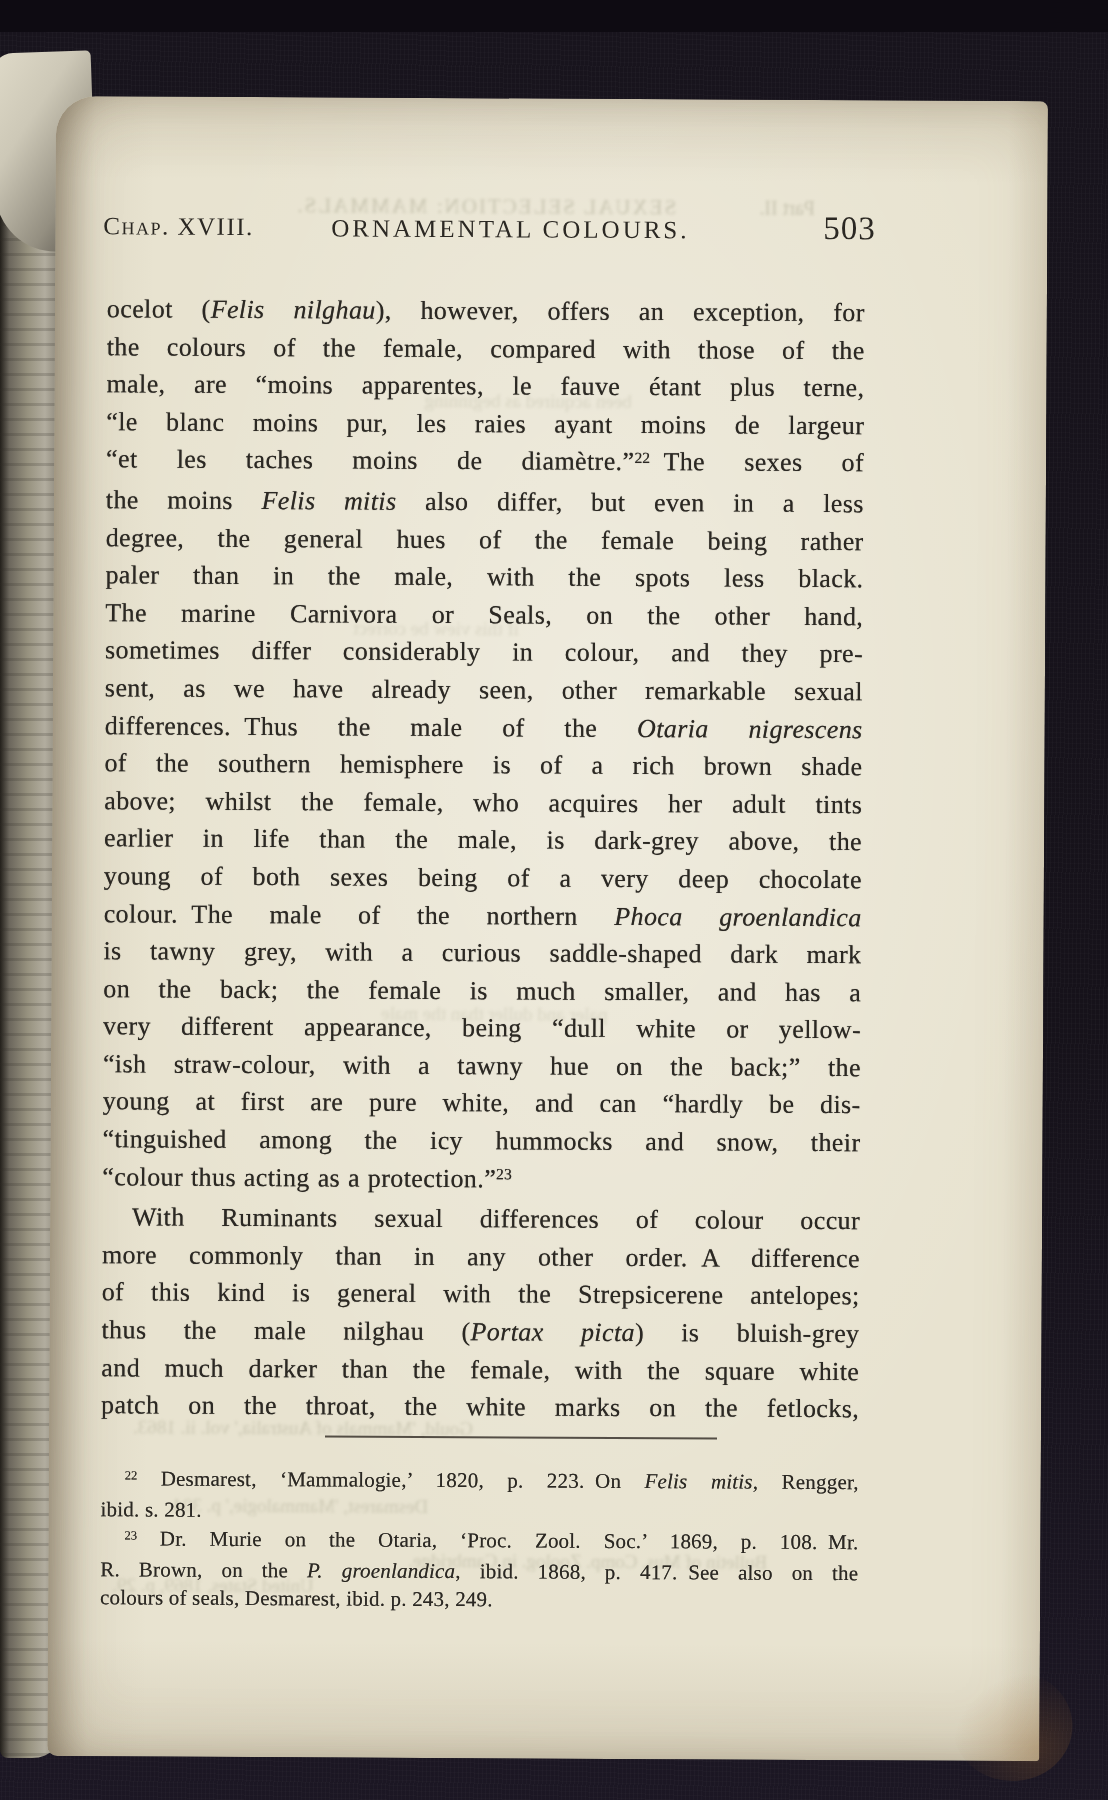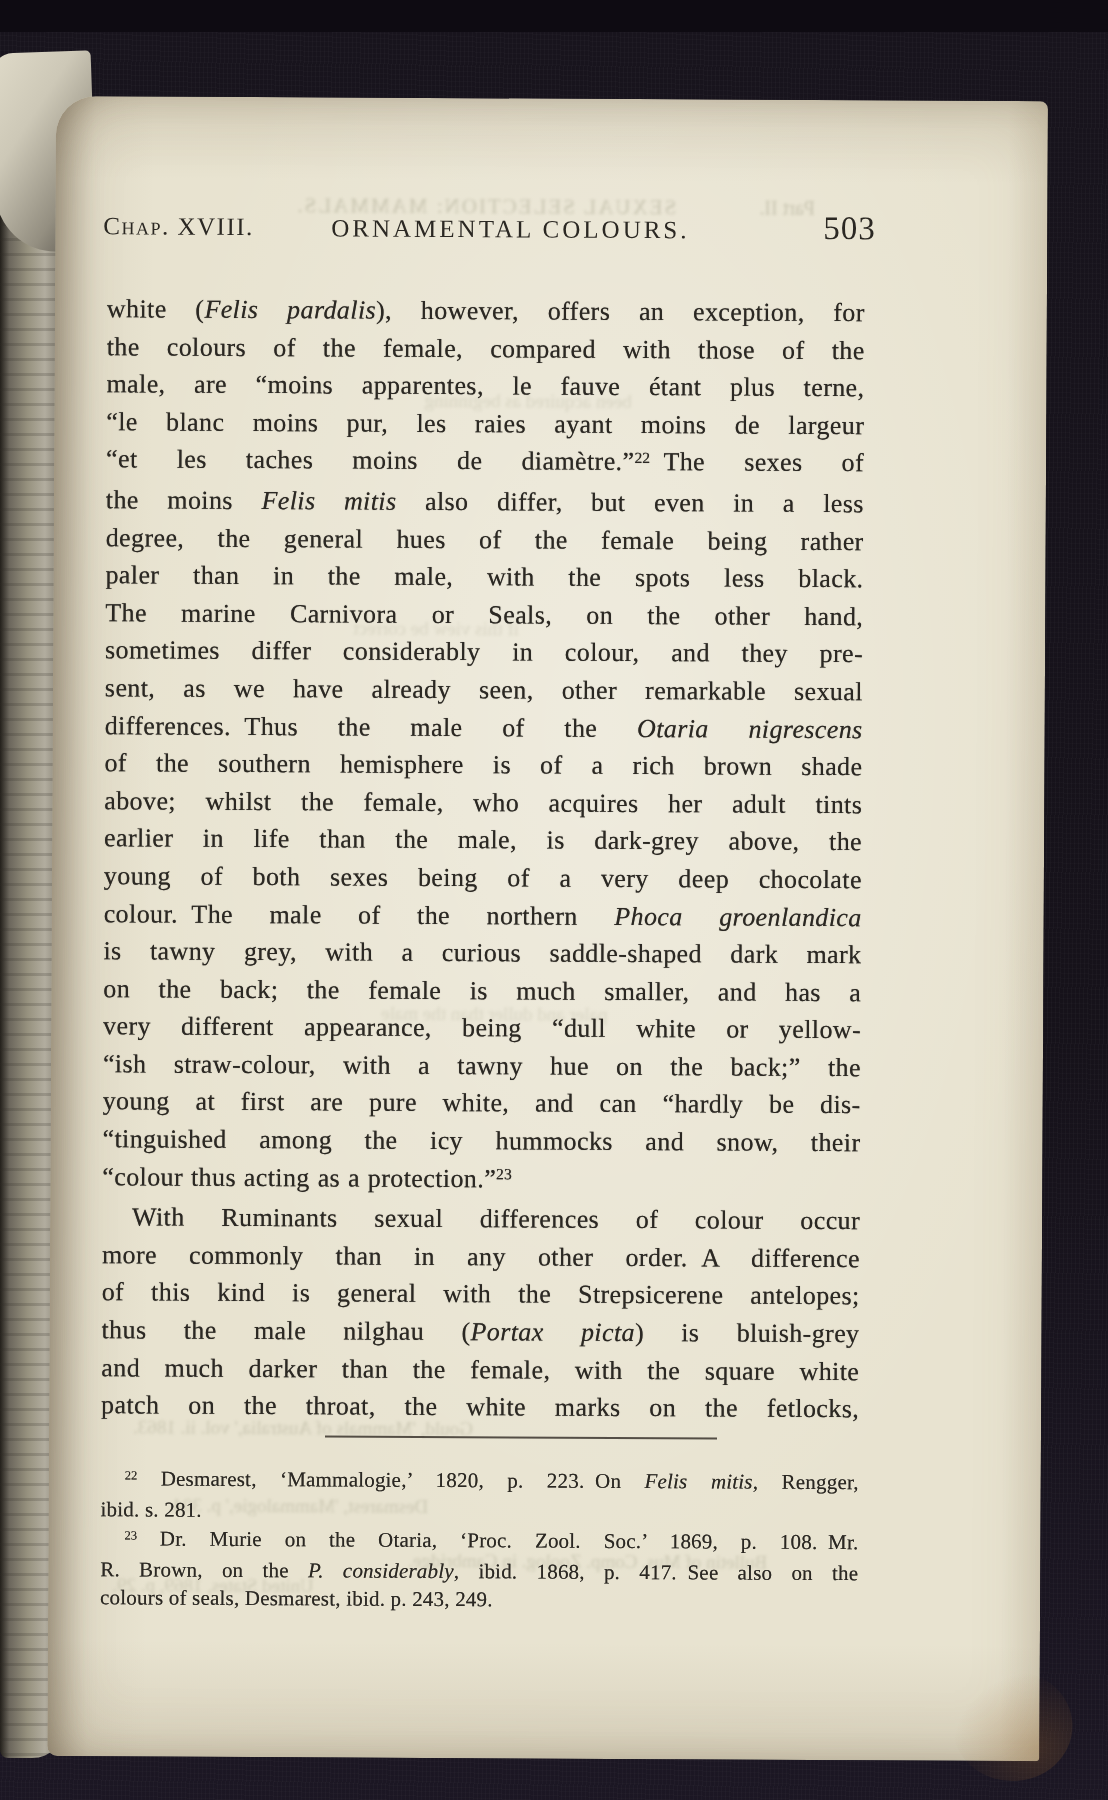--- a/index.html
+++ b/index.html
@@ -101,21 +101,21 @@
     <div class="ghost g6">Gould, 'Mammals of Australia,' vol. ii. 1863.</div>
     <div class="ghost g7">Desmarest, 'Mammalogie,' p. 304.</div>
     <div class="ghost g8">Bulletin of Mus. Comp. Zoolog. in Cambridge.</div>
     <div class="ghost g9">United States, 1869, p. 29.</div>
 
     <div class="chap">Chap. XVIII.</div>
     <div class="title">ORNAMENTAL COLOURS.</div>
     <div class="pageno">503</div>
 
     <div class="bodytext">
-        <div class="tline"><span>white (</span><span class="it">Felis pardalis</span><span>), however, offers an exception, for</span></div>
+        <div class="tline"><span>ocelot (</span><span class="it">Felis nilghau</span><span>), however, offers an exception, for</span></div>
         <div class="tline"><span>the colours of the female, compared with those of the</span></div>
         <div class="tline"><span>male, are “moins apparentes, le fauve étant plus terne,</span></div>
         <div class="tline"><span>“le blanc moins pur, les raies ayant moins de largeur</span></div>
         <div class="tline"><span>“et les taches moins de diamètre.”</span><span class="sup">22</span><span> The sexes of</span></div>
         <div class="tline"><span>the moins </span><span class="it">Felis mitis</span><span> also differ, but even in a less</span></div>
         <div class="tline"><span>degree, the general hues of the female being rather</span></div>
         <div class="tline"><span>paler than in the male, with the spots less black.</span></div>
         <div class="tline"><span>The marine Carnivora or Seals, on the other hand,</span></div>
         <div class="tline"><span>sometimes differ considerably in colour, and they pre-</span></div>
         <div class="tline"><span>sent, as we have already seen, other remarkable sexual</span></div>
@@ -138,19 +138,19 @@
         <div class="tline"><span>thus the male nilghau (</span><span class="it">Portax picta</span><span>) is bluish-grey</span></div>
         <div class="tline"><span>and much darker than the female, with the square white</span></div>
         <div class="tline"><span>patch on the throat, the white marks on the fetlocks,</span></div>
       </div>
 
     <div class="fnrule"></div>
     <div class="footnotes">
         <div class="tline indent"><span class="sup">22</span><span> Desmarest, ‘Mammalogie,’ 1820, p. 223. On </span><span class="it">Felis mitis</span><span>, Rengger,</span></div>
         <div class="tline last"><span>ibid. s. 281.</span></div>
         <div class="tline indent"><span class="sup">23</span><span> Dr. Murie on the Otaria, ‘Proc. Zool. Soc.’ 1869, p. 108. Mr.</span></div>
-        <div class="tline"><span>R. Brown, on the </span><span class="it">P. considerably</span><span>, ibid. 1868, p. 417. See also on the</span></div>
+        <div class="tline"><span>R. Brown, on the </span><span class="it">P. groenlandica</span><span>, ibid. 1868, p. 417. See also on the</span></div>
         <div class="tline last"><span>colours of seals, Desmarest, ibid. p. 243, 249.</span></div>
       </div>
 
     <div class="stain"></div>
   </div>
 </div>
 
 </body></html>

